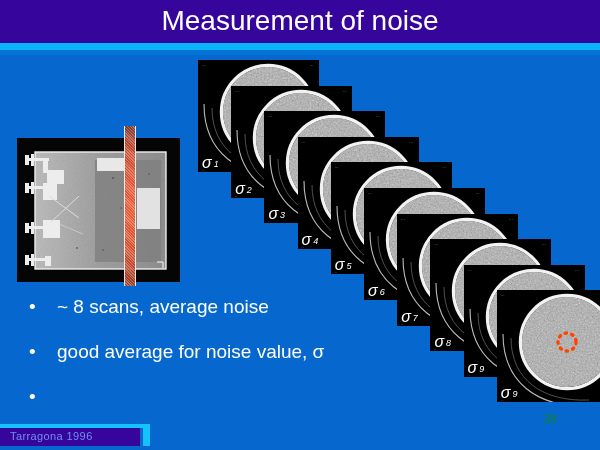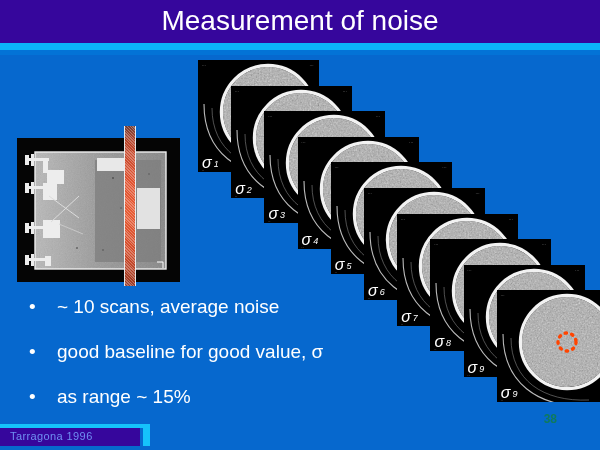--- a/index.html
+++ b/index.html
@@ -553,29 +553,28 @@
         </svg>
         <div class="slice-top-text stt-left">...</div>
         <div class="slice-sub">..</div>
         <div class="slice-label"><span class="sig">σ</span><span class="num">9</span></div>
       </div>
     </div>
 
   <div id="bullets">
     <div class="bullet">
       <span class="dot">•</span>
-      <span>~ 10 scans, average noise</span>
+      <span>~ 8 scans, average noise</span>
     </div>
     <div class="bullet">
       <span class="dot">•</span>
-      <span>good baseline for good value, σ</span>
+      <span>good average for noise value, σ</span>
     </div>
     <div class="bullet">
       <span class="dot">•</span>
-      <span>as range ~ 15%</span>
     </div>
   </div>
 
   <div id="footer-rule"></div>
   <div id="footer-box"></div>
   <div id="footer-tab"></div>
   <div id="footer-text">Tarragona 1996</div>
   <div id="page-number">38</div>
 
 </div>

